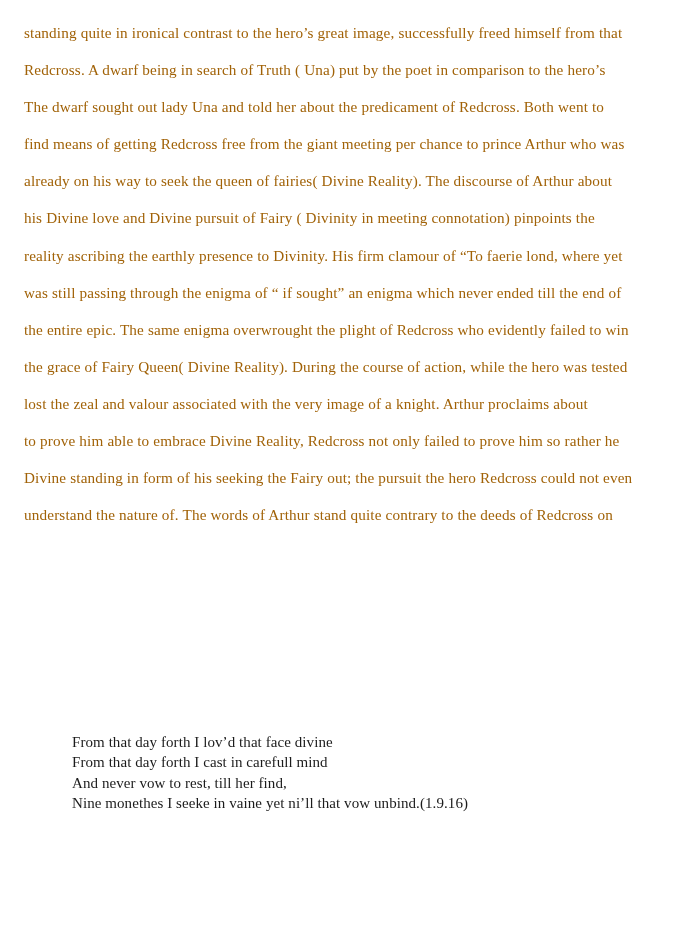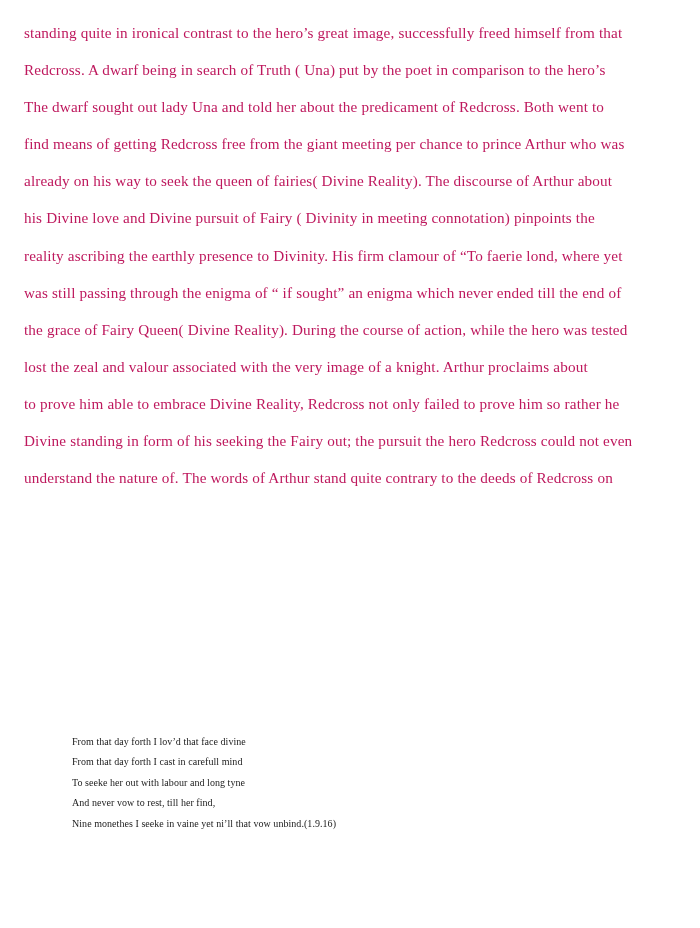--- a/index.html
+++ b/index.html
@@ -29,61 +29,61 @@
     left: 24px;
     top: 14px;
     width: 660px;
   }
 
   .body-line {
     font-size: 15.2px;
     line-height: 37.1px;
     letter-spacing: 0.01em;
     white-space: pre;
-    color: #be185d;
+    color: #a16207;
   }
 
   
   .verse-block {
     position: absolute;
     left: 72px;
     top: 732px;
     width: 600px;
   }
 
   .verse-line {
-    font-size: 10px;
+    font-size: 15px;
     line-height: 20.4px;
     letter-spacing: 0.005em;
     white-space: pre;
     color: #1b1b1b;
   }
 </style>
 </head>
 <body>
 
 <div class="page">
 
   <div class="body-text">
     <div class="body-line">standing quite in ironical contrast to the hero’s great image, successfully freed himself from that</div>
     <div class="body-line">Redcross. A dwarf being in search of Truth ( Una) put by the poet in comparison to the hero’s</div>
     <div class="body-line">The dwarf sought out lady Una and told her about the predicament of Redcross. Both went to</div>
     <div class="body-line">find means of getting Redcross free from the giant meeting per chance to prince Arthur who was</div>
     <div class="body-line">already on his way to seek the queen of fairies( Divine Reality). The discourse of Arthur about</div>
     <div class="body-line">his Divine love and Divine pursuit of Fairy ( Divinity in meeting connotation) pinpoints the</div>
     <div class="body-line">reality ascribing the earthly presence to Divinity. His firm clamour of “To faerie lond, where yet</div>
     <div class="body-line">was still passing through the enigma of “ if sought” an enigma which never ended till the end of</div>
+    <div class="body-line">the entire epic. The same enigma overwrought the plight of Redcross who evidently failed to win</div>
     <div class="body-line">the grace of Fairy Queen( Divine Reality). During the course of action, while the hero was tested</div>
     <div class="body-line">lost the zeal and valour associated with the very image of a knight. Arthur proclaims about</div>
     <div class="body-line">to prove him able to embrace Divine Reality, Redcross not only failed to prove him so rather he</div>
     <div class="body-line">Divine standing in form of his seeking the Fairy out; the pursuit the hero Redcross could not even</div>
     <div class="body-line">understand the nature of. The words of Arthur stand quite contrary to the deeds of Redcross on</div>
   </div>
 
   <div class="verse-block">
     <div class="verse-line">From that day forth I lov’d that face divine</div>
     <div class="verse-line">From that day forth I cast in carefull mind</div>
-    <div class="verse-line">To seeke her out with labour and long tyne</div>
     <div class="verse-line">And never vow to rest, till her find,</div>
     <div class="verse-line">Nine monethes I seeke in vaine yet ni’ll that vow unbind.(1.9.16)</div>
   </div>
 
 </div>
 
 </body></html>

